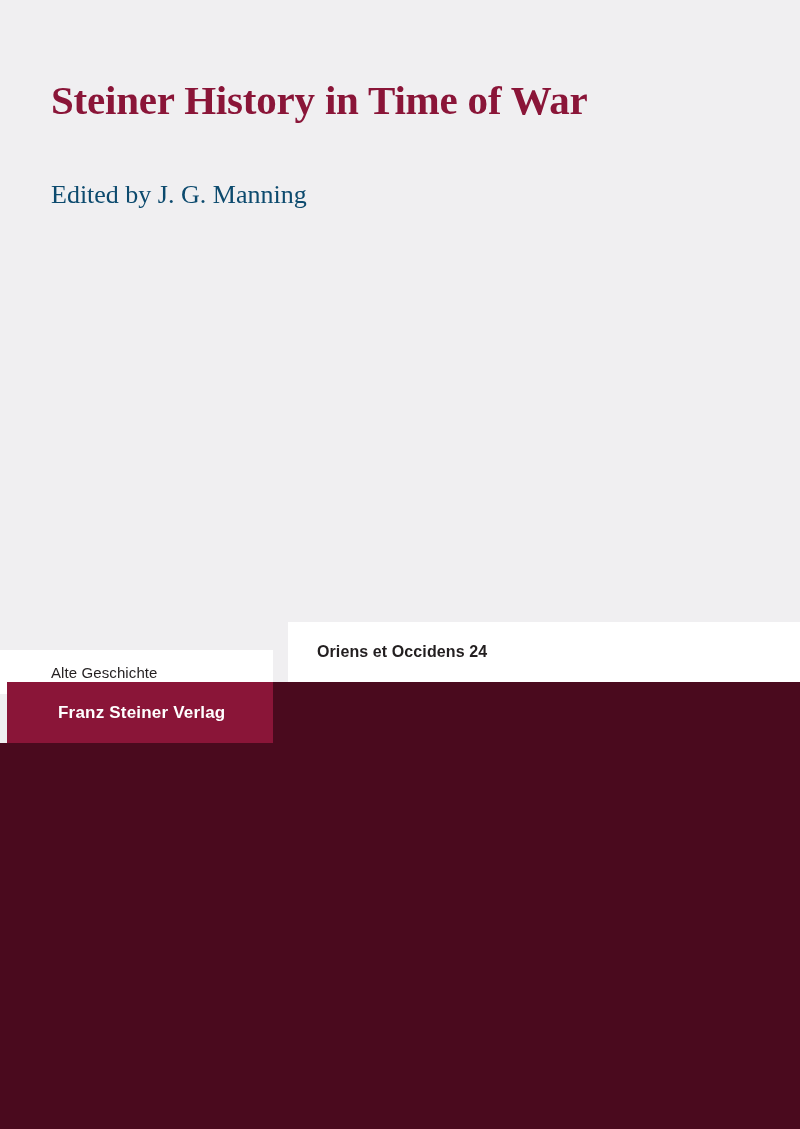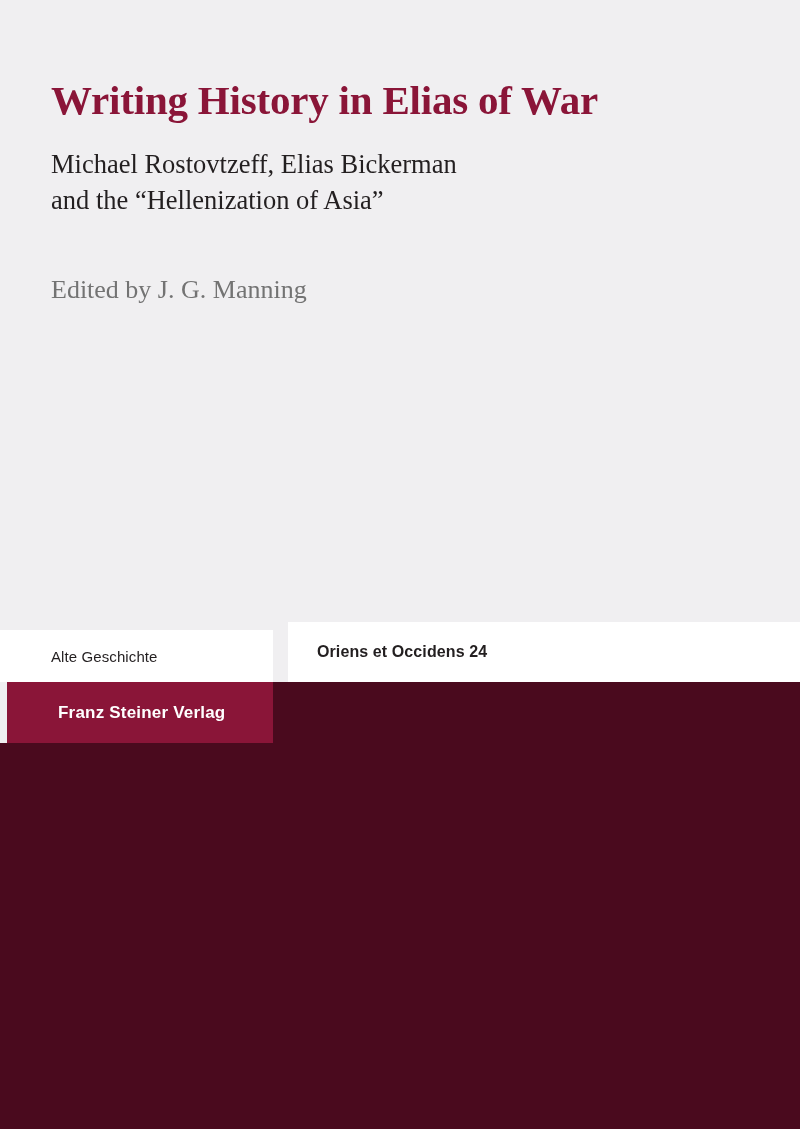--- a/index.html
+++ b/index.html
@@ -43,29 +43,29 @@
     color: #231f20;
     margin: 0;
     font-weight: normal;
   }
   .subtitle-line {
     display: block;
   }
   .editor {
     font-family: "Liberation Serif", serif;
     font-size: 26px;
-    color: #737373;
+    color: #0c4a6e;
     margin-top: 56px;
   }
   .series-left {
     position: absolute;
     left: 0;
-    top: 630px;
+    top: 650px;
     width: 273px;
-    height: 52px;
+    height: 44px;
     background: #ffffff;
     display: flex;
     align-items: center;
   }
   .series-left-label {
     font-family: "Liberation Sans", sans-serif;
     font-size: 15px;
     color: #231f20;
     margin-left: 51px;
     letter-spacing: 0.1px;
@@ -128,26 +128,22 @@
     height: 386px;
     background: #4a0a1e;
   }
 </style>
 </head>
 <body>
 
 <div class="cover">
 
   <div class="text-block">
-    <h1 class="book-title">Writing History in Elias of War</h1>
+    <h1 class="book-title">Steiner History in Time of War</h1>
 
-    <div class="subtitle">
-      <span class="subtitle-line">Michael Rostovtzeff, Elias Bickerman</span>
-      <span class="subtitle-line">and the “Hellenization of Asia”</span>
-    </div>
 
     <div class="editor">Edited by J. G. Manning</div>
   </div>
 
   <div class="series-left">
     <span class="series-left-label">Alte Geschichte</span>
   </div>
 
   <div class="series-right">
     <span class="series-right-label">

